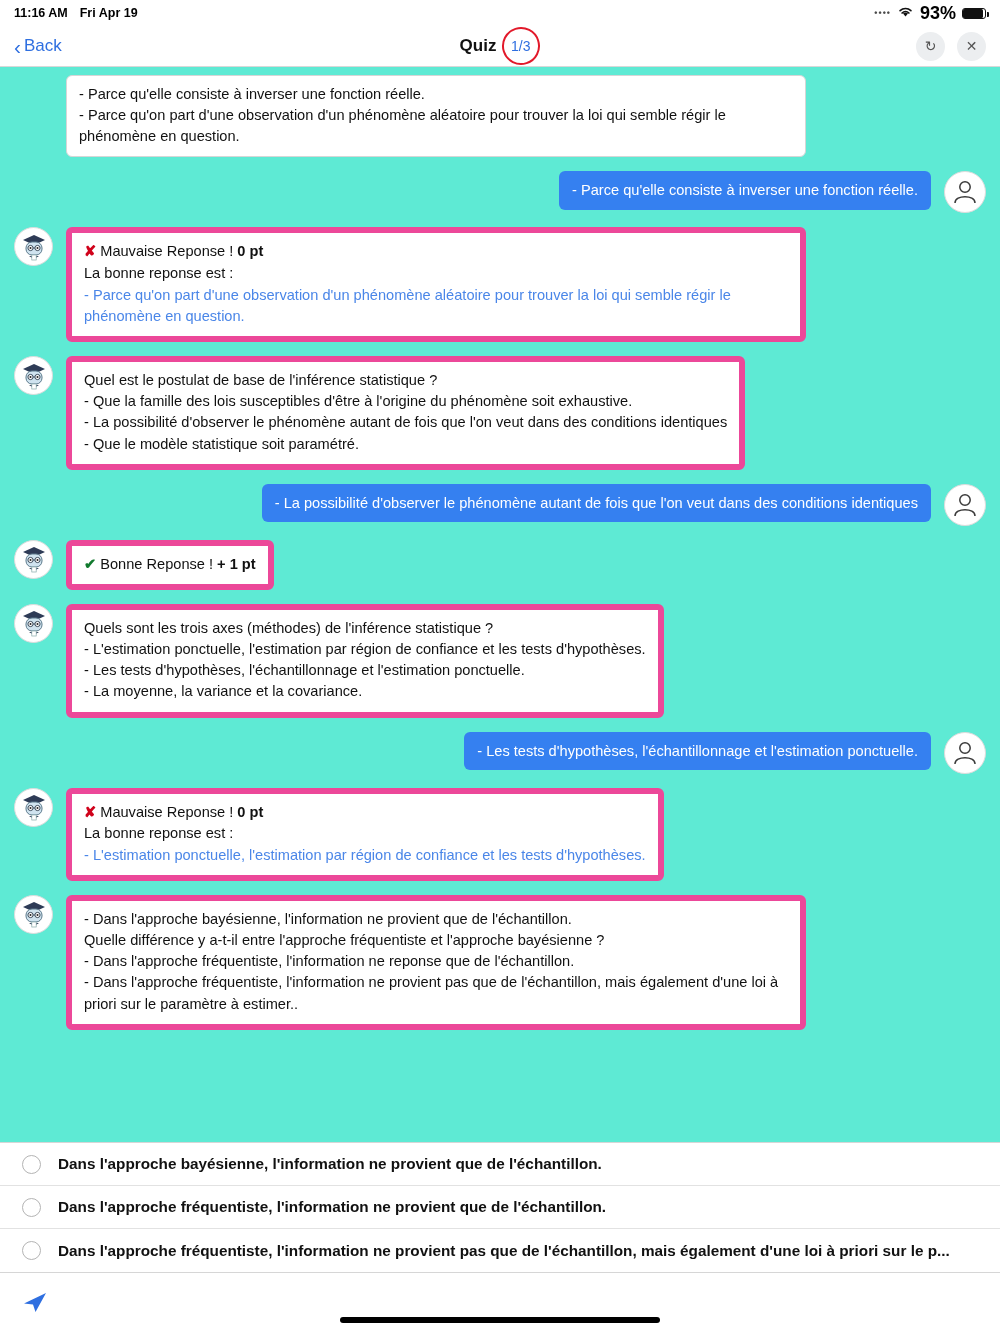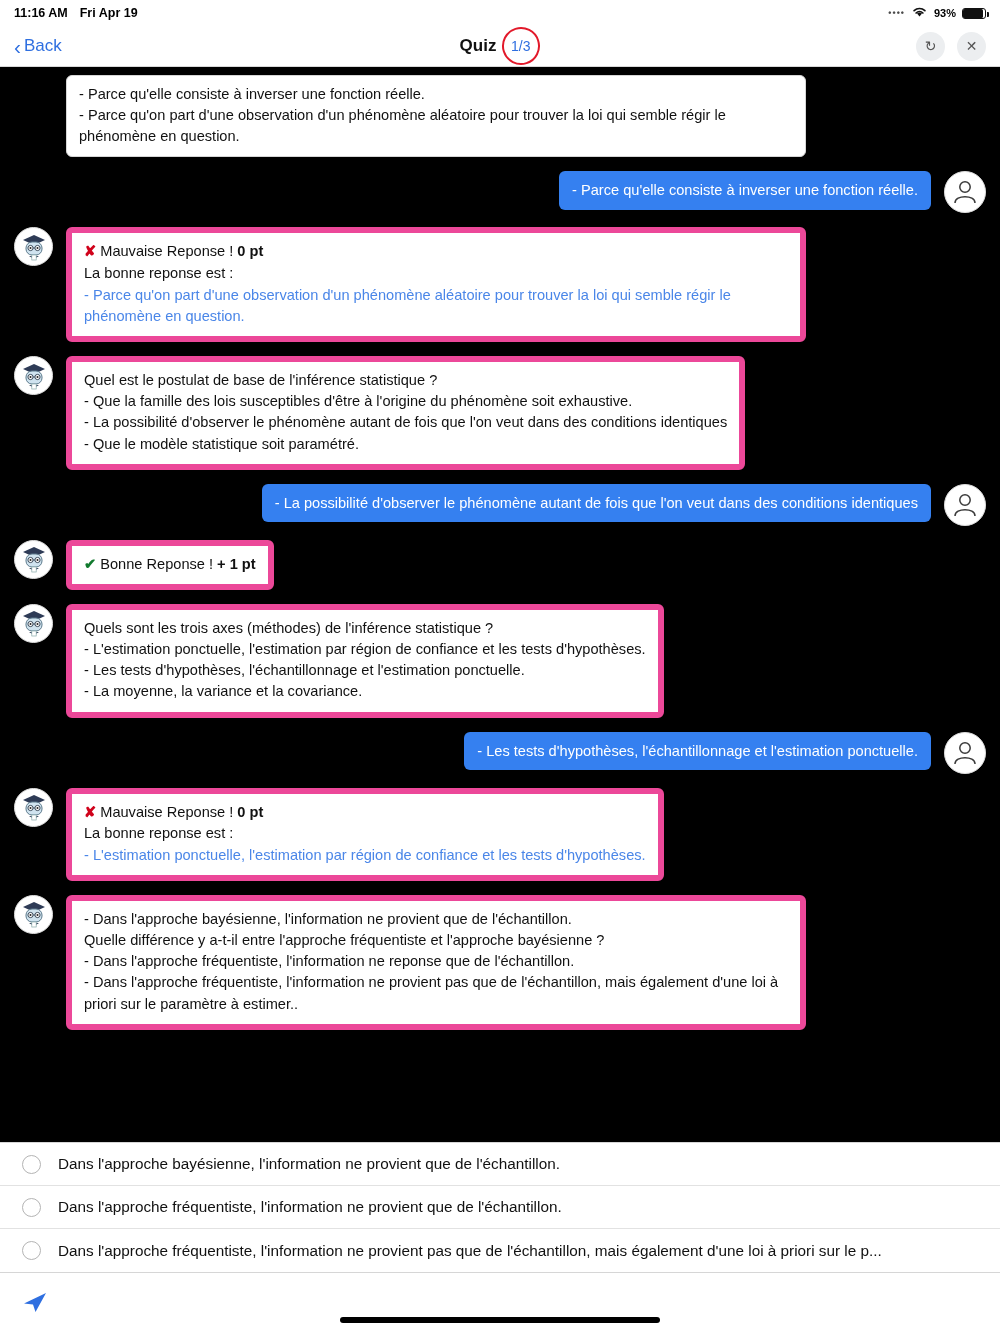--- a/index.html
+++ b/index.html
@@ -15,21 +15,21 @@
   .statusbar {
     height: 26px; flex: 0 0 26px;
     display: flex; align-items: center;
     padding: 0 14px;
     font-size: 12.5px; font-weight: bold; color: #000;
   }
   .status-left { display: flex; align-items: center; gap: 12px; }
   .status-right { margin-left: auto; display: flex; align-items: center; gap: 6px; }
   .dots { letter-spacing: 1px; font-size: 9px; color: #4a4a4a; }
   .wifi { display: inline-block; }
-  .batt-text { font-size: 11px; font-weight: bold; }
+  .batt-text { font-size: 18px; font-weight: bold; }
   .batt {
     width: 24px; height: 11px; border: 1.3px solid #111; border-radius: 3px;
     position: relative; display: inline-block;
   }
   .batt:after {
     content: ""; position: absolute; right: -3.5px; top: 3px;
     width: 2px; height: 5px; background: #111; border-radius: 0 1px 1px 0;
   }
   .batt i { display: block; height: 100%; background: #111; border-radius: 1.5px; }
 
@@ -65,21 +65,21 @@
     display: flex; align-items: center; justify-content: center;
     font-size: 14px; cursor: pointer;
   }
 
   
   .chat {
     flex: 1 1 auto;
     position: relative;
     overflow: hidden;
     padding: 8px 14px 6px 14px;
-    background: #000000;
+    background: #5eead4;
   }
   .row { display: flex; align-items: flex-start; margin-bottom: 14px; }
   .row.right { justify-content: flex-end; }
 
   .avatar-bot {
     width: 39px; height: 39px; flex: 0 0 39px;
     border-radius: 50%; border: 1px solid #dcdcdc; background: #fff;
     margin-right: 13px;
     display: flex; align-items: center; justify-content: center;
     overflow: hidden;
@@ -121,20 +121,21 @@
     flex: 0 0 auto;
     border-top: 1px solid #d6d6d6;
     background: #fff;
   }
   .option {
     display: flex; align-items: center; gap: 17px;
     height: 43px;
     padding: 0 14px 0 22px;
     border-bottom: 1px solid #e2e2e2;
     cursor: pointer;
+    font-weight: bold;
   }
   .option:last-child { border-bottom: none; }
   .radio {
     width: 19px; height: 19px; flex: 0 0 19px;
     border-radius: 50%; border: 1.4px solid #b4b4b4; background: #fff;
   }
   .option-label { font-size: 15.3px; color: #111; white-space: nowrap; overflow: hidden; text-overflow: ellipsis; }
 
   
   .inputbar {

